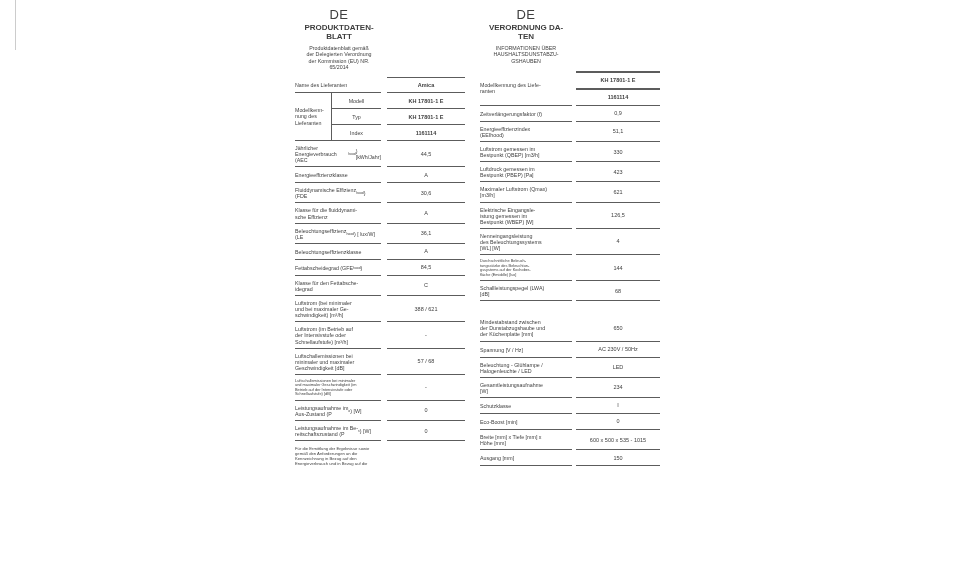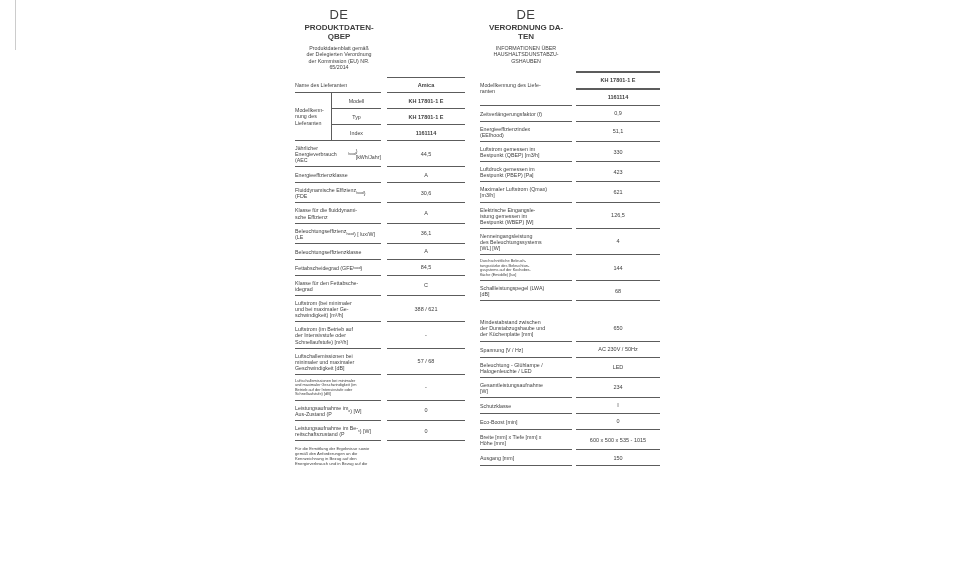--- a/index.html
+++ b/index.html
@@ -54,21 +54,21 @@
 </head>
 <body>
 
 <div class="page">
   <div class="page-edge-line"></div>
 
   <section class="col col-left">
     <div class="hdr">
       <div class="lang">DE</div>
       <div class="title">PRODUKTDATEN-
-QBEP</div>
+BLATT</div>
       <div class="subtitle">Produktdatenblatt gemäß
 der Delegierten Verordnung
 der Kommission (EU) NR.
 65/2014</div>
     </div>
     <div class="tbl" id="left-table">
         <div class="trow first">
           <div class="tlabel">Name des Lieferanten</div>
           <div class="tvalue bold">Amica</div>
         </div>

